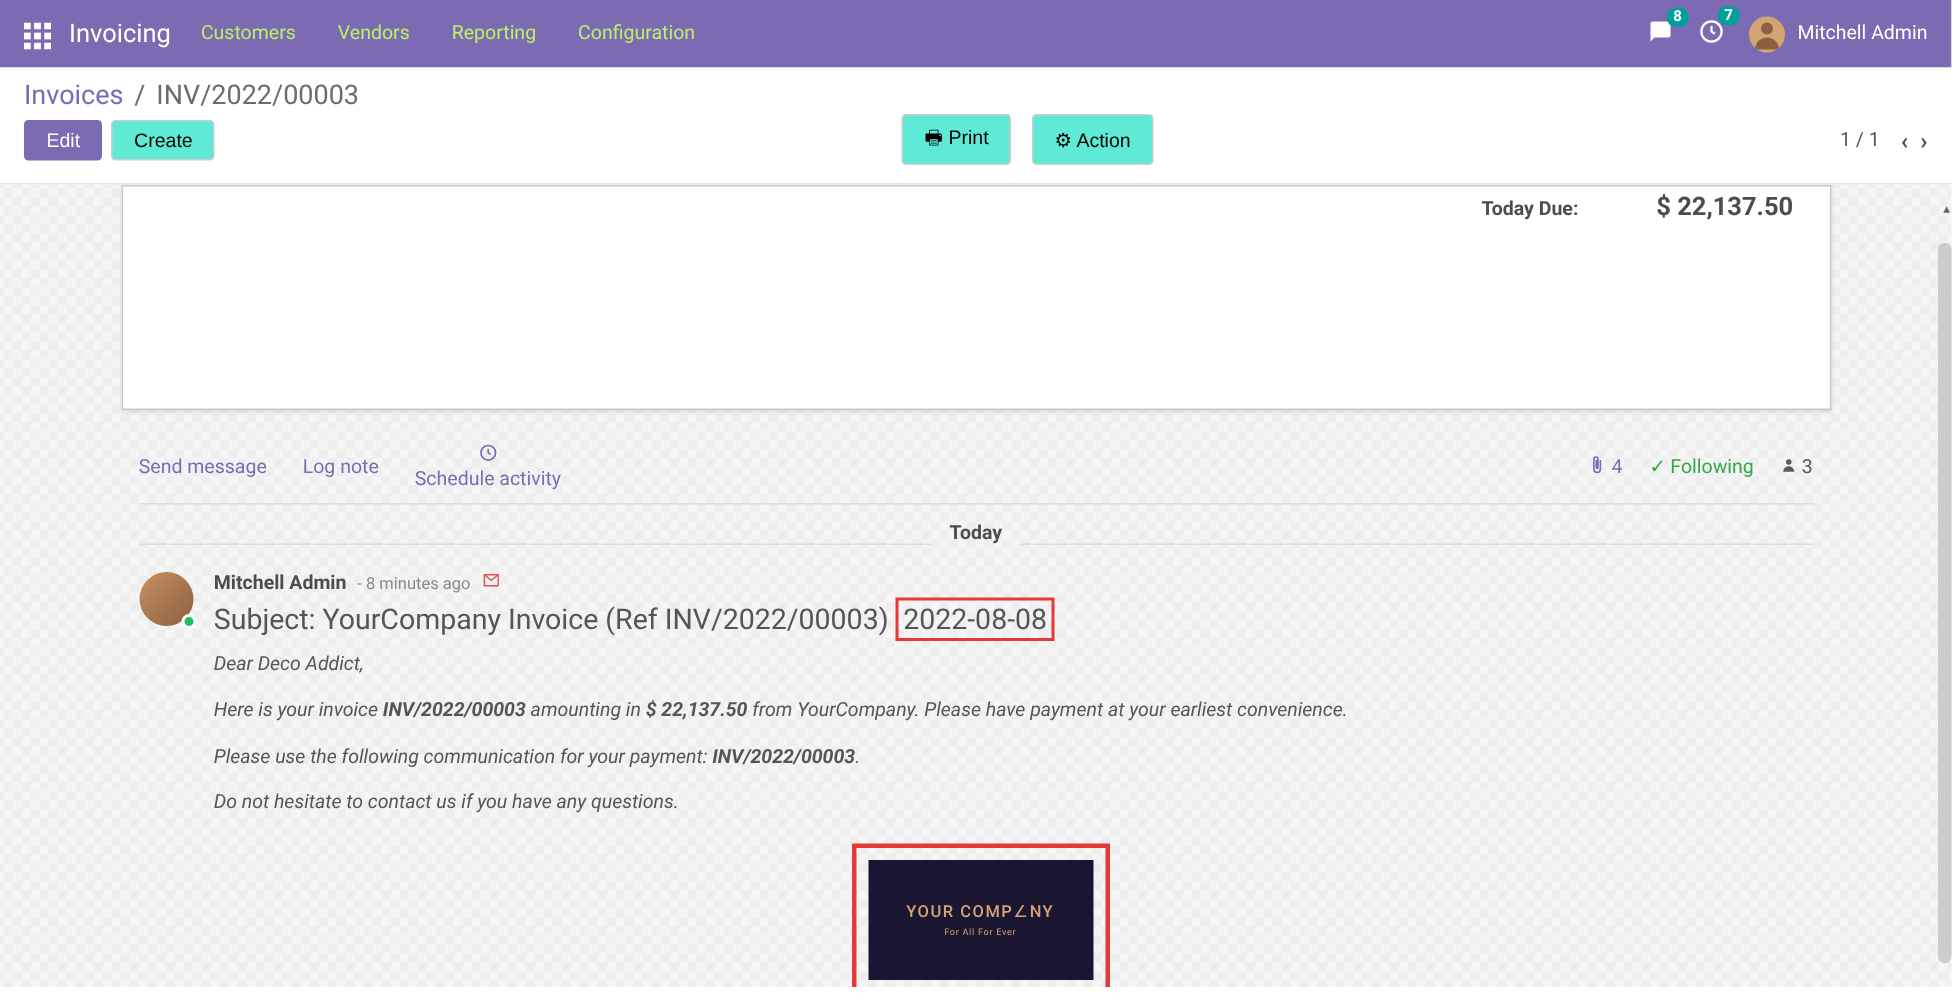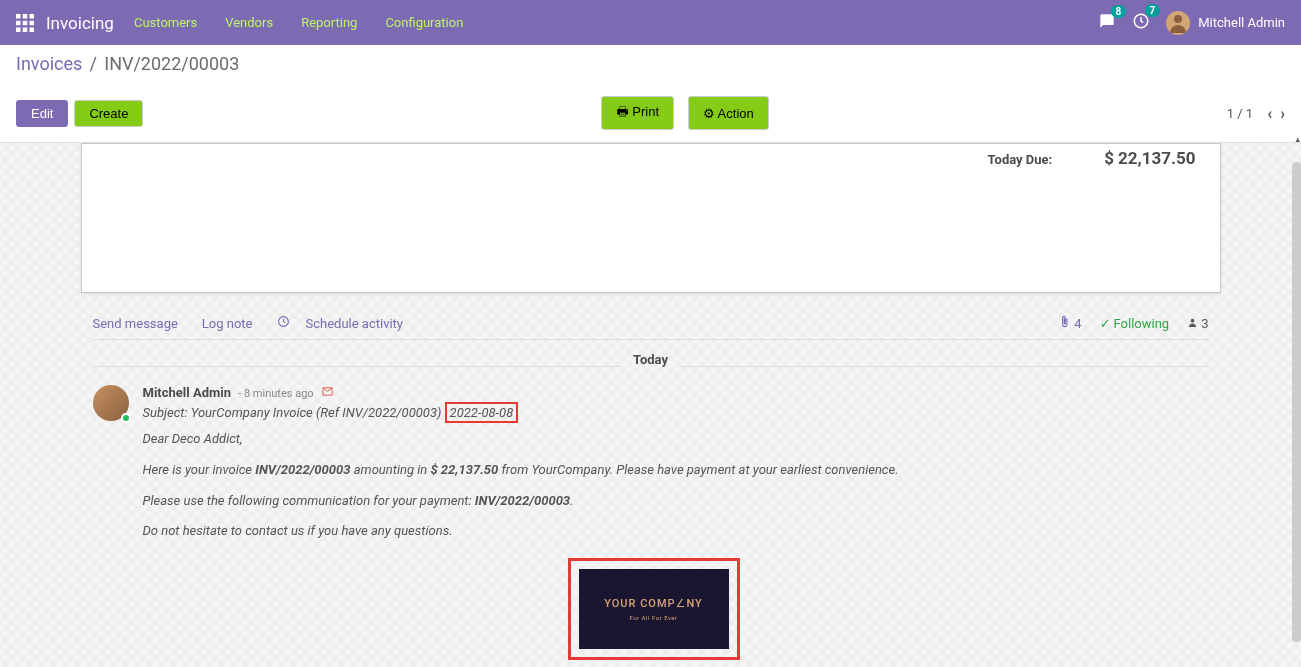--- a/index.html
+++ b/index.html
@@ -1,78 +1,78 @@
 <!DOCTYPE html>
 <html><head>
 <meta charset="utf-8">
 <style>
 * { margin: 0; padding: 0; box-sizing: border-box; }
 body { font-family: -apple-system, BlinkMacSystemFont, "Segoe UI", Roboto, "Helvetica Neue", Arial, sans-serif; font-size: 13px; color: #4c4c4c; background: #fff; width: 1301px; height: 667px; overflow: hidden; position: relative; }
 
 
 .top-nav { background: #7c6ab3; height: 45px; display: flex; align-items: center; padding: 0 16px; color: #fff; }
-.nav-brand { display: flex; align-items: center; margin-right: 20px; }
+.nav-brand { display: flex; align-items: flex-end; margin-right: 20px; }
 .apps-icon { width: 18px; height: 18px; margin-right: 12px; display: inline-block; }
 .apps-icon svg { fill: #fff; }
 .brand-text { font-size: 17px; font-weight: 400; }
 .nav-items { display: flex; gap: 28px; }
 .nav-item { color: #bef264; font-size: 13px; cursor: pointer; }
 .nav-right { margin-left: auto; display: flex; align-items: center; gap: 16px; }
 .icon-badge { position: relative; }
 .badge { position: absolute; top: -8px; right: -10px; background: #00a09d; color: #fff; font-size: 10px; font-weight: bold; padding: 1px 5px; border-radius: 8px; }
 .user-section { display: flex; align-items: center; gap: 8px; }
 .avatar-small { width: 24px; height: 24px; border-radius: 50%; background: #d4a574; display: inline-flex; align-items: center; justify-content: center; overflow: hidden; }
 
 
 .control-panel { border-bottom: 1px solid #e0e0e0; padding: 8px 16px 12px 16px; background: #fff; }
-.breadcrumb-row { margin-bottom: 22px; }
+.breadcrumb-row { margin-bottom: 2px; }
 .breadcrumb-link { color: #7c6ab3; font-size: 18px; }
 .breadcrumb-sep { color: #6c6c6c; font-size: 18px; margin: 0 4px; }
 .breadcrumb-current { color: #6c6c6c; font-size: 18px; }
 .controls-row { display: flex; align-items: center; }
-.btn { padding: 5px 14px; border: 1px solid #ccc; background: #84cc16; border-radius: 3px; font-size: 13px; cursor: pointer; }
+.btn { padding: 5px 14px; border: 1px solid #ccc; background: #5eead4; border-radius: 3px; font-size: 13px; cursor: pointer; }
 .btn-primary { background: #7c6ab3; color: #ffffff; border-color: #7c6ab3; }
 .btn + .btn { margin-left: 6px; }
 .btn-group-center { margin-left: auto; display: flex; gap: 8px; }
 .pager-section { margin-left: auto; display: flex; align-items: center; gap: 14px; color: #555; }
 .pager-arrows { display: flex; gap: 8px; }
 .pager-arrow { cursor: pointer; color: #555; font-size: 16px; font-weight: bold; }
 
 
 .content-area { height: 535px; overflow-y: scroll; position: relative; }
 .sheet-bg { background: repeating-conic-gradient(#f5f5f5 0% 25%, #eee 0% 50%) 50% / 12px 12px; padding: 0 0 1px 0; min-height: 100%; }
 .sheet { background: #fff; margin: 0 auto; width: 1140px; border: 1px solid #c8c8c8; padding: 0 24px 40px 24px; box-shadow: 0 1px 3px rgba(0,0,0,0.1); }
 .amount-row { text-align: right; padding: 4px 0; }
 .amount-label { font-weight: bold; font-size: 13px; margin-right: 40px; color: #4c4c4c; }
 .amount-value { font-weight: bold; font-size: 17px; color: #4c4c4c; display: inline-block; min-width: 100px; }
 
 
 .chatter { width: 1116px; margin: 14px auto 0 auto; }
 .chatter-topbar { display: flex; align-items: center; border-bottom: 1px solid #ddd; padding: 8px 0; }
 .chatter-btn { color: #7c6ab3; font-size: 13px; cursor: pointer; margin-right: 24px; }
-.chatter-btn.with-icon { display: flex; align-items: center; gap: 16px; }
+.chatter-btn.with-icon { display: flex; align-items: center; gap: 0; flex-direction: column; }
 .chatter-right { margin-left: auto; display: flex; align-items: center; gap: 18px; }
 .chatter-stat { display: flex; align-items: center; gap: 3px; font-size: 13px; }
 .stat-purple { color: #7c6ab3; }
 .stat-green { color: #2fa845; }
 .stat-dark { color: #5a5a5a; }
 
 .separator-today { display: flex; align-items: flex-end; margin: 12px 0 6px 0; }
 .sep-line { flex: 1; height: 1px; background: #ddd; }
 .sep-label { padding: 0 12px; font-weight: bold; color: #4c4c4c; font-size: 13px; }
 
 .message { display: flex; padding: 12px 0; }
 .msg-avatar { width: 36px; height: 36px; border-radius: 50%; position: relative; margin-right: 14px; flex-shrink: 0; background: linear-gradient(135deg,#c89060,#8b6040); }
 .msg-avatar .presence { position: absolute; bottom: -2px; right: -2px; width: 10px; height: 10px; border-radius: 50%; background: #1cc15a; border: 2px solid #fff; }
 .msg-body { flex: 1; }
 .msg-header { margin-bottom: 2px; }
 .msg-author { font-weight: bold; color: #4c4c4c; font-size: 13px; }
 .msg-time { color: #888; font-size: 11px; margin-left: 4px; }
 .msg-mail-icon { color: #d9534f; margin-left: 4px; }
-.msg-subject { font-style: italic; color: #555; font-size: 13px; margin-bottom: 6px; }
+.msg-subject { color: #555; font-size: 19px; margin-bottom: 6px; }
 .msg-subject .highlight-box { border: 2px solid #e53935; padding: 1px 3px; display: inline-block; }
 .msg-text { color: #555; font-size: 13px; line-height: 1.6; margin-bottom: 10px; font-style: italic; }
 .msg-text b { font-weight: bold; }
 
 .logo-box { display: inline-block; border: 3px solid #e53935; padding: 8px; margin-top: 6px; margin-left: 425px; }
 .logo-inner { width: 150px; height: 80px; background: #1a1530; display: flex; flex-direction: column; align-items: center; justify-content: center; }
 .logo-text1 { color: #d4a574; font-size: 11px; letter-spacing: 1px; font-weight: 500; }
 .logo-text2 { color: #d4a574; font-size: 6px; margin-top: 4px; letter-spacing: 0.5px; }
 
 .attachment { display: flex; align-items: center; background: #e8e8e8; border-radius: 3px; padding: 6px 10px; width: 330px; margin-top: 14px; }

